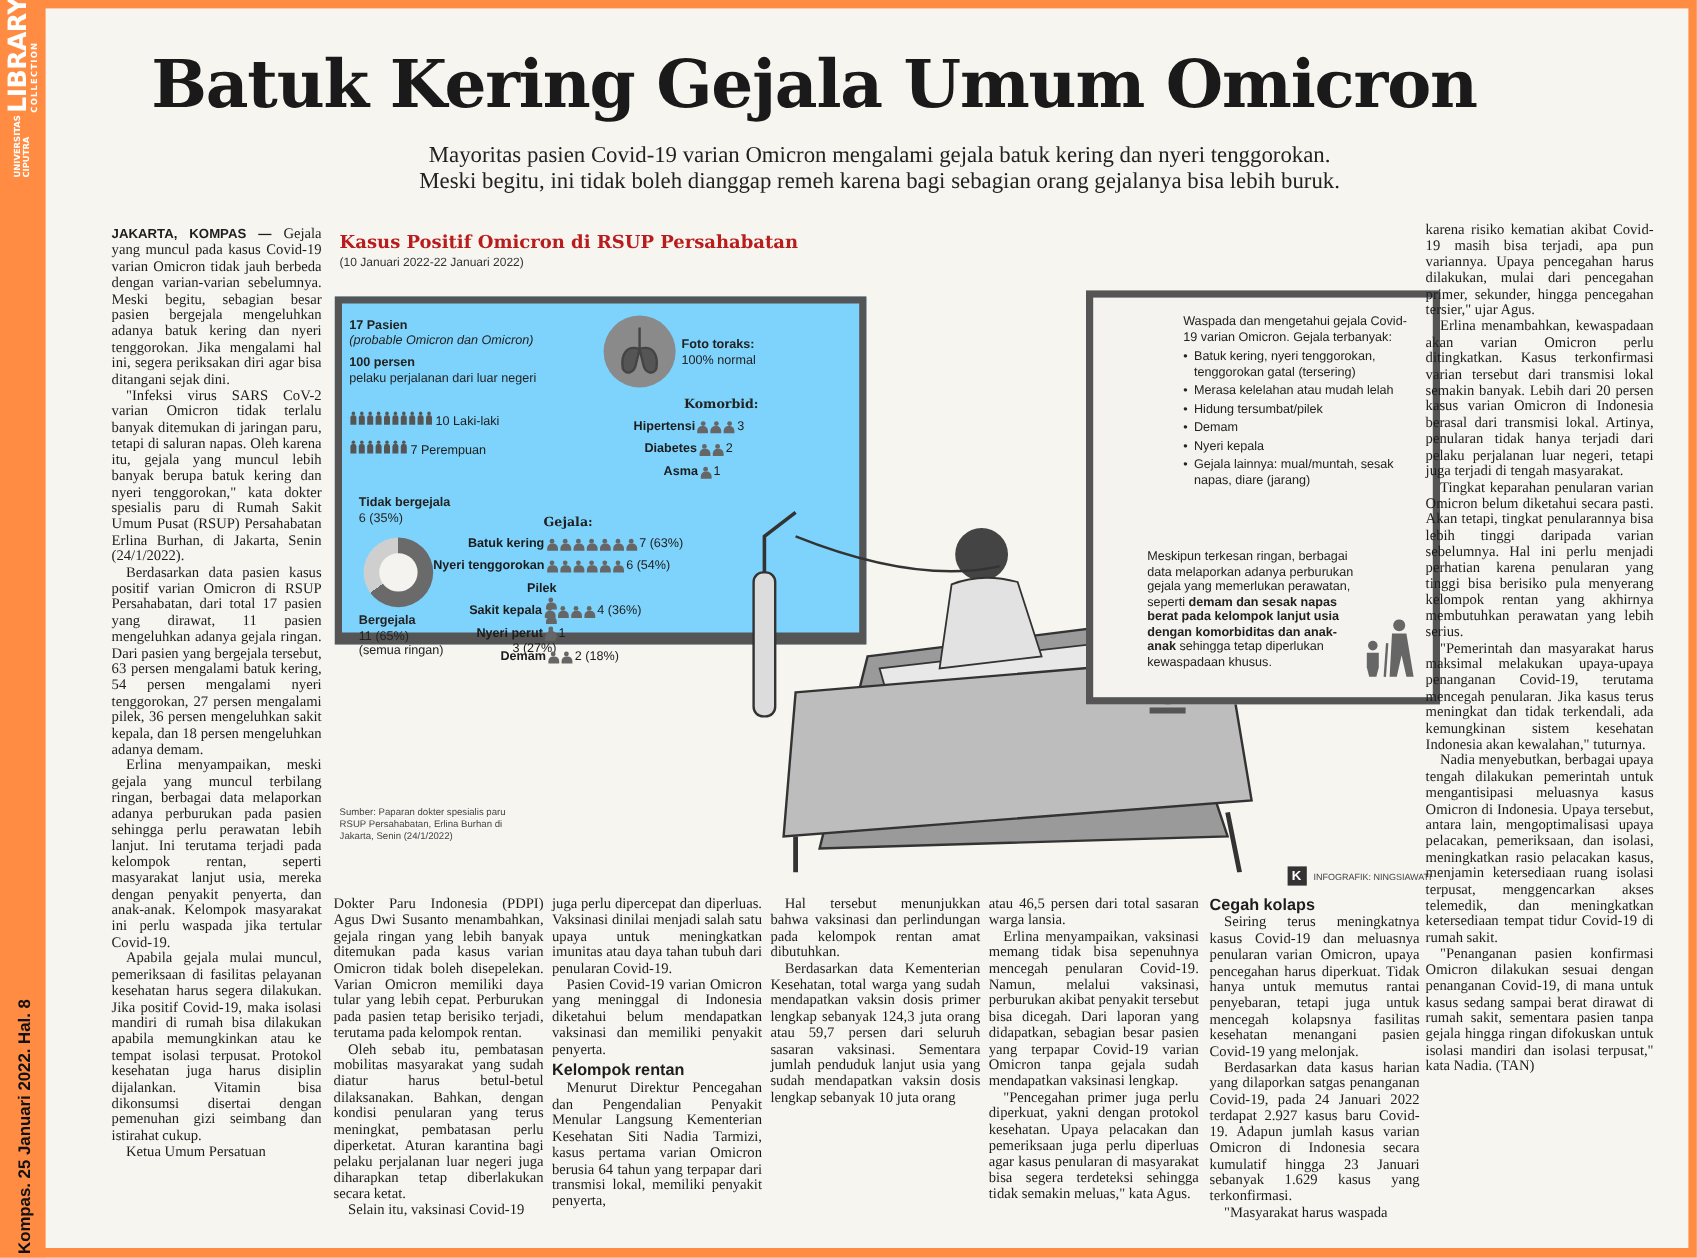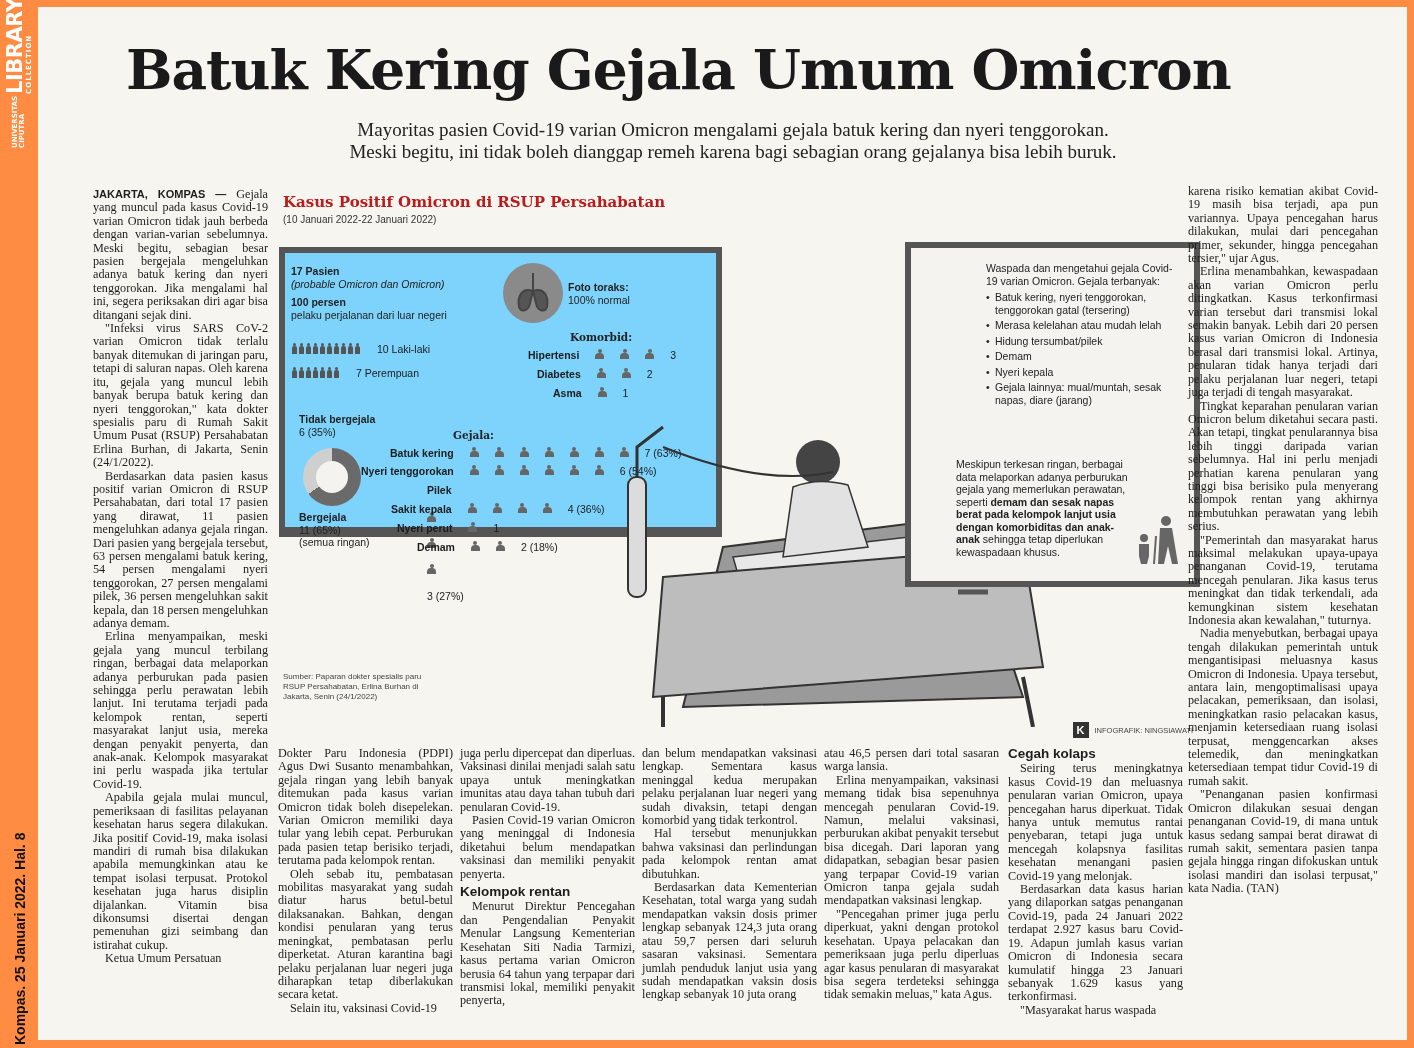--- a/index.html
+++ b/index.html
@@ -20,21 +20,21 @@
   .col p.first { text-indent: 0; }
   .col .dateline { font-family: "Liberation Sans", sans-serif; font-weight: bold; font-size: 11px; }
   .col h3 { font-family: "Liberation Sans", sans-serif; font-size: 13.5px; font-weight: bold; margin: 4px 0 2px; }
   .infographic { position: absolute; left: 235px; top: 180px; width: 940px; height: 545px; }
   .ig-title { position: absolute; left: 10px; top: 6px; font-family: "DejaVu Serif", serif; font-weight: bold; font-size: 15px; color: #b91c1c; }
   .ig-subtitle { position: absolute; left: 10px; top: 27px; font-family: "Liberation Sans", sans-serif; font-size: 10px; color: #333; }
   .panel-left { position: absolute; left: 6px; top: 60px; width: 443px; height: 290px; border: 6px solid #555; border-bottom-width: 10px; background: #7dd3fc; }
   .panel-right { position: absolute; left: 632px; top: 55px; width: 295px; height: 345px; border: 6px solid #555; border-top-width: 6px; background: #f4f3ef; }
   .ig-text { position: absolute; font-family: "Liberation Sans", sans-serif; font-size: 10.5px; color: #222; line-height: 12.5px; }
   .ig-bold { font-weight: bold; }
-  .ig-label-row { position: absolute; font-family: "Liberation Sans", sans-serif; font-size: 10.5px; white-space: nowrap; display: flex; align-items: flex-start; gap: 16px; }
+  .ig-label-row { position: absolute; font-family: "Liberation Sans", sans-serif; font-size: 10.5px; white-space: nowrap; display: flex; align-items: flex-end; gap: 2px; }
   .person { display: inline-block; width: 7px; height: 11px; position: relative; }
   .person::before { content: ""; position: absolute; left: 2px; top: 0; width: 3px; height: 3px; border-radius: 50%; background: #555; }
   .person::after { content: ""; position: absolute; left: 1px; top: 3px; width: 5px; height: 8px; background: #555; border-radius: 2px 2px 0 0; }
   .bust { display: inline-block; width: 9px; height: 10px; position: relative; }
   .bust::before { content: ""; position: absolute; left: 2.5px; top: 0; width: 4px; height: 4px; border-radius: 50%; background: #666; }
   .bust::after { content: ""; position: absolute; left: 0; top: 4px; width: 9px; height: 6px; background: #666; border-radius: 4px 4px 0 0; }
   .lung-circle { position: absolute; left: 232px; top: 80px; width: 60px; height: 60px; border-radius: 50%; background: #8a8a8a; }
   .donut { position: absolute; left: 58px; top: 283px; width: 58px; height: 58px; border-radius: 50%; background: conic-gradient(#6a6a6a 0 65%, #cfcfcf 65% 100%); }
   .donut::after { content: ""; position: absolute; left: 13px; top: 13px; width: 32px; height: 32px; border-radius: 50%; background: #f4f3ef; }
   .scene { position: absolute; left: 330px; top: 180px; width: 470px; height: 360px; }
@@ -244,21 +244,20 @@
   </div>
 
   <div class="col" style="left:422px; top:740px; width:175px;">
     <p class="first">juga perlu dipercepat dan diperluas. Vaksinasi dinilai menjadi salah satu upaya untuk meningkatkan imunitas atau daya tahan tubuh dari penularan Covid-19.</p>
     <p>Pasien Covid-19 varian Omicron yang meninggal di Indonesia diketahui belum mendapatkan vaksinasi dan memiliki penyakit penyerta.</p>
     <h3>Kelompok rentan</h3>
     <p>Menurut Direktur Pencegahan dan Pengendalian Penyakit Menular Langsung Kementerian Kesehatan Siti Nadia Tarmizi, kasus pertama varian Omicron berusia 64 tahun yang terpapar dari transmisi lokal, memiliki penyakit penyerta,</p>
   </div>
 
   <div class="col" style="left:604px; top:740px; width:175px;">
-    <p class="first">dan belum mendapatkan vaksinasi lengkap. Sementara kasus meninggal kedua merupakan pelaku perjalanan luar negeri yang sudah divaksin, tetapi dengan komorbid yang tidak terkontrol.</p>
     <p>Hal tersebut menunjukkan bahwa vaksinasi dan perlindungan pada kelompok rentan amat dibutuhkan.</p>
     <p>Berdasarkan data Kementerian Kesehatan, total warga yang sudah mendapatkan vaksin dosis primer lengkap sebanyak 124,3 juta orang atau 59,7 persen dari seluruh sasaran vaksinasi. Sementara jumlah penduduk lanjut usia yang sudah mendapatkan vaksin dosis lengkap sebanyak 10 juta orang</p>
   </div>
 
   <div class="col" style="left:786px; top:740px; width:175px;">
     <p class="first">atau 46,5 persen dari total sasaran warga lansia.</p>
     <p>Erlina menyampaikan, vaksinasi memang tidak bisa sepenuhnya mencegah penularan Covid-19. Namun, melalui vaksinasi, perburukan akibat penyakit tersebut bisa dicegah. Dari laporan yang didapatkan, sebagian besar pasien yang terpapar Covid-19 varian Omicron tanpa gejala sudah mendapatkan vaksinasi lengkap.</p>
     <p>"Pencegahan primer juga perlu diperkuat, yakni dengan protokol kesehatan. Upaya pelacakan dan pemeriksaan juga perlu diperluas agar kasus penularan di masyarakat bisa segera terdeteksi sehingga tidak semakin meluas," kata Agus.</p>
   </div>
 

